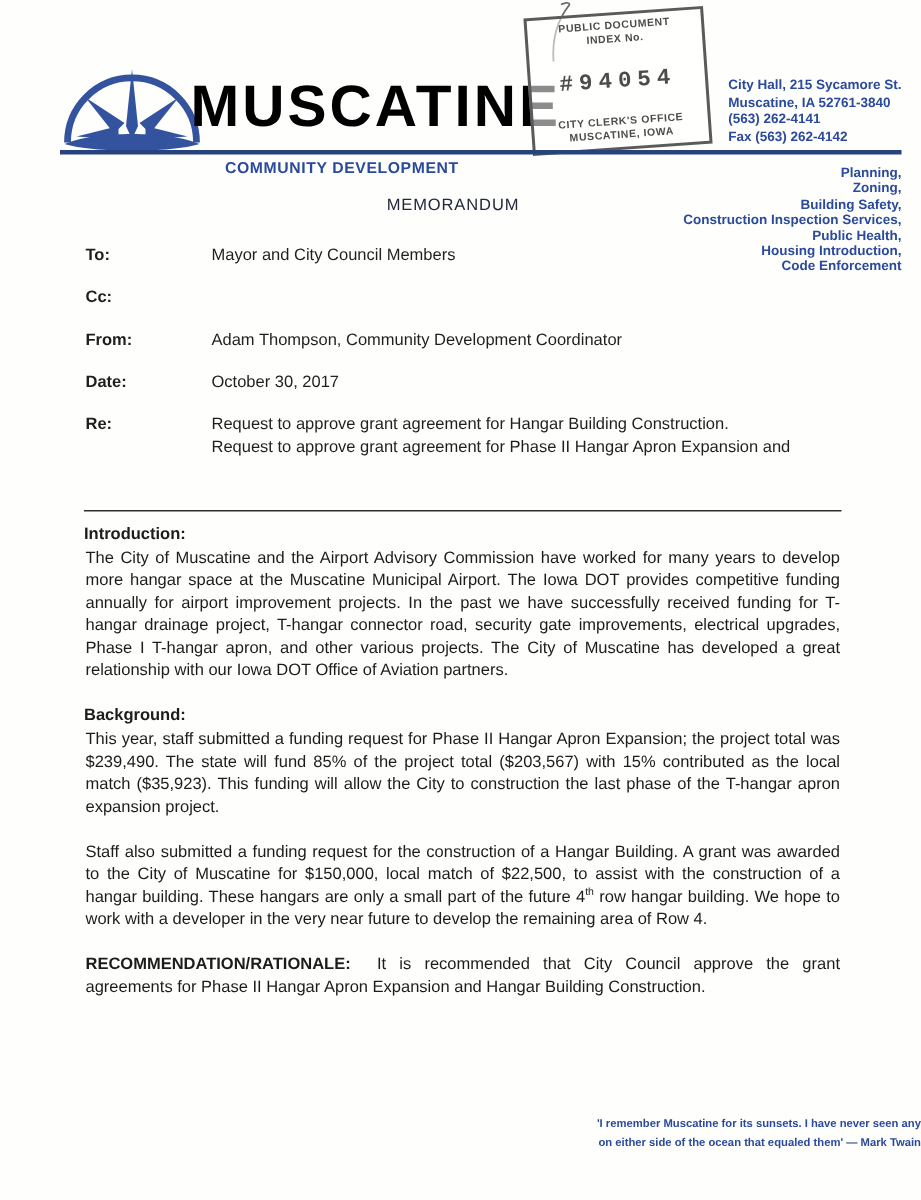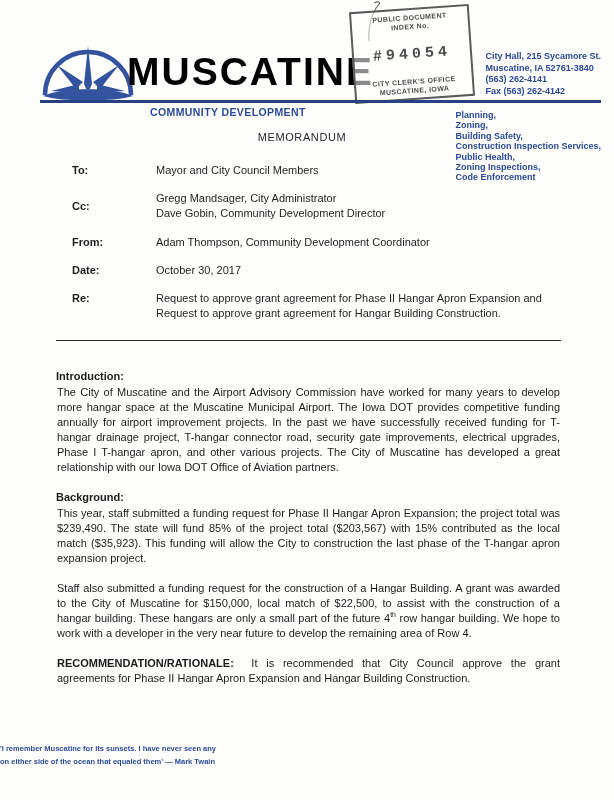--- a/index.html
+++ b/index.html
@@ -35,47 +35,47 @@
 
   .dept-title {
     position:absolute; left:150px; top:106px; width:304px; text-align:left;
     color:#2b4a9b; font-weight:bold; font-size:10.5px; letter-spacing:0.4px;
   }
   .memo-title {
     position:absolute; left:150px; top:131px; width:304px; text-align:center;
     color:#23273a; font-weight:normal; font-size:11px; letter-spacing:0.6px;
   }
   .services {
-    position:absolute; right:13px; top:110px; text-align:left;
+    position:absolute; right:13px; top:110px; text-align:right;
     color:#2b4a9b; font-weight:bold; font-size:9px; line-height:10.4px;
   }
 
   
-  .fields { position:absolute; left:72px; top:163px; width:470px; font-size:11px; line-height:15px; }
+  .fields { position:absolute; left:57px; top:163px; width:470px; font-size:11px; line-height:15px; }
   .field-row { display:flex; }
   .field-label { width:84px; font-weight:bold; flex-shrink:0; }
   .field-value { flex:1; }
   .mb13 { margin-bottom:13px; }
   .mb14 { margin-bottom:14px;align-items:center; }
 
   
   .content {
     position:absolute; left:56px; top:340px; width:505px;
     font-size:11px; line-height:15px; text-align:justify; color:#1c1c1c;
   }
   .divider { border-top:1.4px solid #2e2e2e; height:0; }
-  .sec-heading { font-weight:bold; margin-top:28px; }
+  .sec-heading { font-weight:bold; margin-top:8px; }
   .para { margin:1px; }
   .gap15 { margin-top:15px; }
   sup { font-size:7px; line-height:0; vertical-align:super; }
   .inline-bold { font-weight:bold; }
 
   
   .footer-quote {
-    position:absolute; left:0; top:742px; width:614px; text-align:left;
+    position:absolute; left:0; top:742px; width:614px; text-align:right;
     color:#2b4a9b; font-weight:bold; font-size:7.5px; line-height:13px;
   }
 </style>
 </head>
 <body>
 
 <div class="page">
 
   <div class="emblem">
     <svg width="92" height="58" viewBox="0 0 92 58">
@@ -117,49 +117,45 @@
 
   <div class="dept-title">COMMUNITY DEVELOPMENT</div>
   <div class="memo-title">MEMORANDUM</div>
 
   <div class="services">
     <div>Planning,</div>
     <div>Zoning,</div>
     <div>Building Safety,</div>
     <div>Construction Inspection Services,</div>
     <div>Public Health,</div>
-    <div>Zoning Inspections,</div>
+    <div>Housing Introduction,</div>
     <div>Code Enforcement</div>
   </div>
 
   <div class="fields">
     <div class="field-row mb13">
       <div class="field-label">To:</div>
       <div class="field-value">Mayor and City Council Members</div>
     </div>
     <div class="field-row mb14">
       <div class="field-label">Cc:</div>
-      <div class="field-value">
-        <div>Gregg Mandsager, City Administrator</div>
-        <div>Dave Gobin, Community Development Director</div>
-      </div>
     </div>
     <div class="field-row mb13">
       <div class="field-label">From:</div>
       <div class="field-value">Adam Thompson, Community Development Coordinator</div>
     </div>
     <div class="field-row mb13">
       <div class="field-label">Date:</div>
       <div class="field-value">October 30, 2017</div>
     </div>
     <div class="field-row">
       <div class="field-label">Re:</div>
       <div class="field-value">
+        <div>Request to approve grant agreement for Hangar Building Construction.</div>
         <div>Request to approve grant agreement for Phase II Hangar Apron Expansion and</div>
-        <div>Request to approve grant agreement for Hangar Building Construction.</div>
       </div>
     </div>
   </div>
 
   <div class="content">
     <div class="divider"></div>
 
     <div class="sec-heading">Introduction:</div>
     <p class="para">The City of Muscatine and the Airport Advisory Commission have worked for many years to develop more hangar space at the Muscatine Municipal Airport. The Iowa DOT provides competitive funding annually for airport improvement projects. In the past we have successfully received funding for T-hangar drainage project, T-hangar connector road, security gate improvements, electrical upgrades, Phase I T-hangar apron, and other various projects. The City of Muscatine has developed a great relationship with our Iowa DOT Office of Aviation partners.</p>
 

